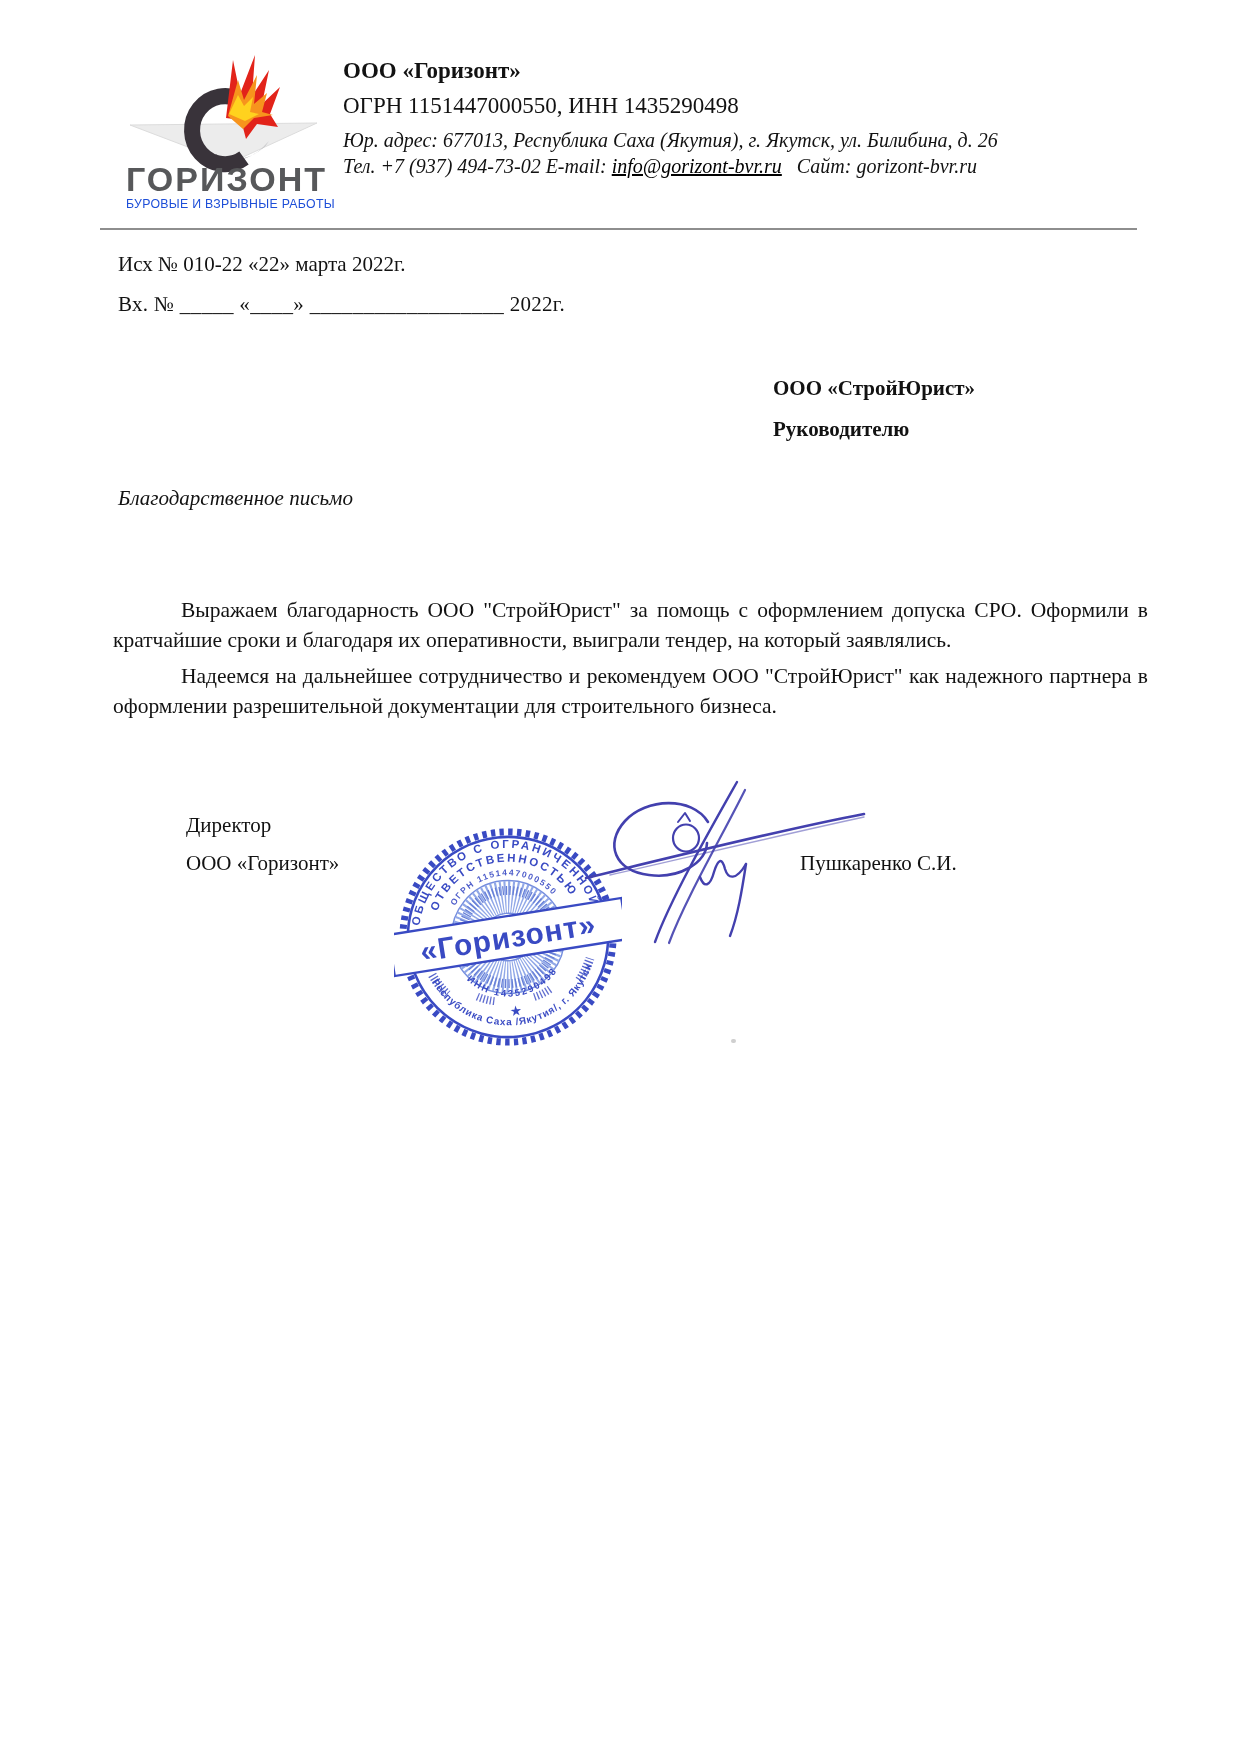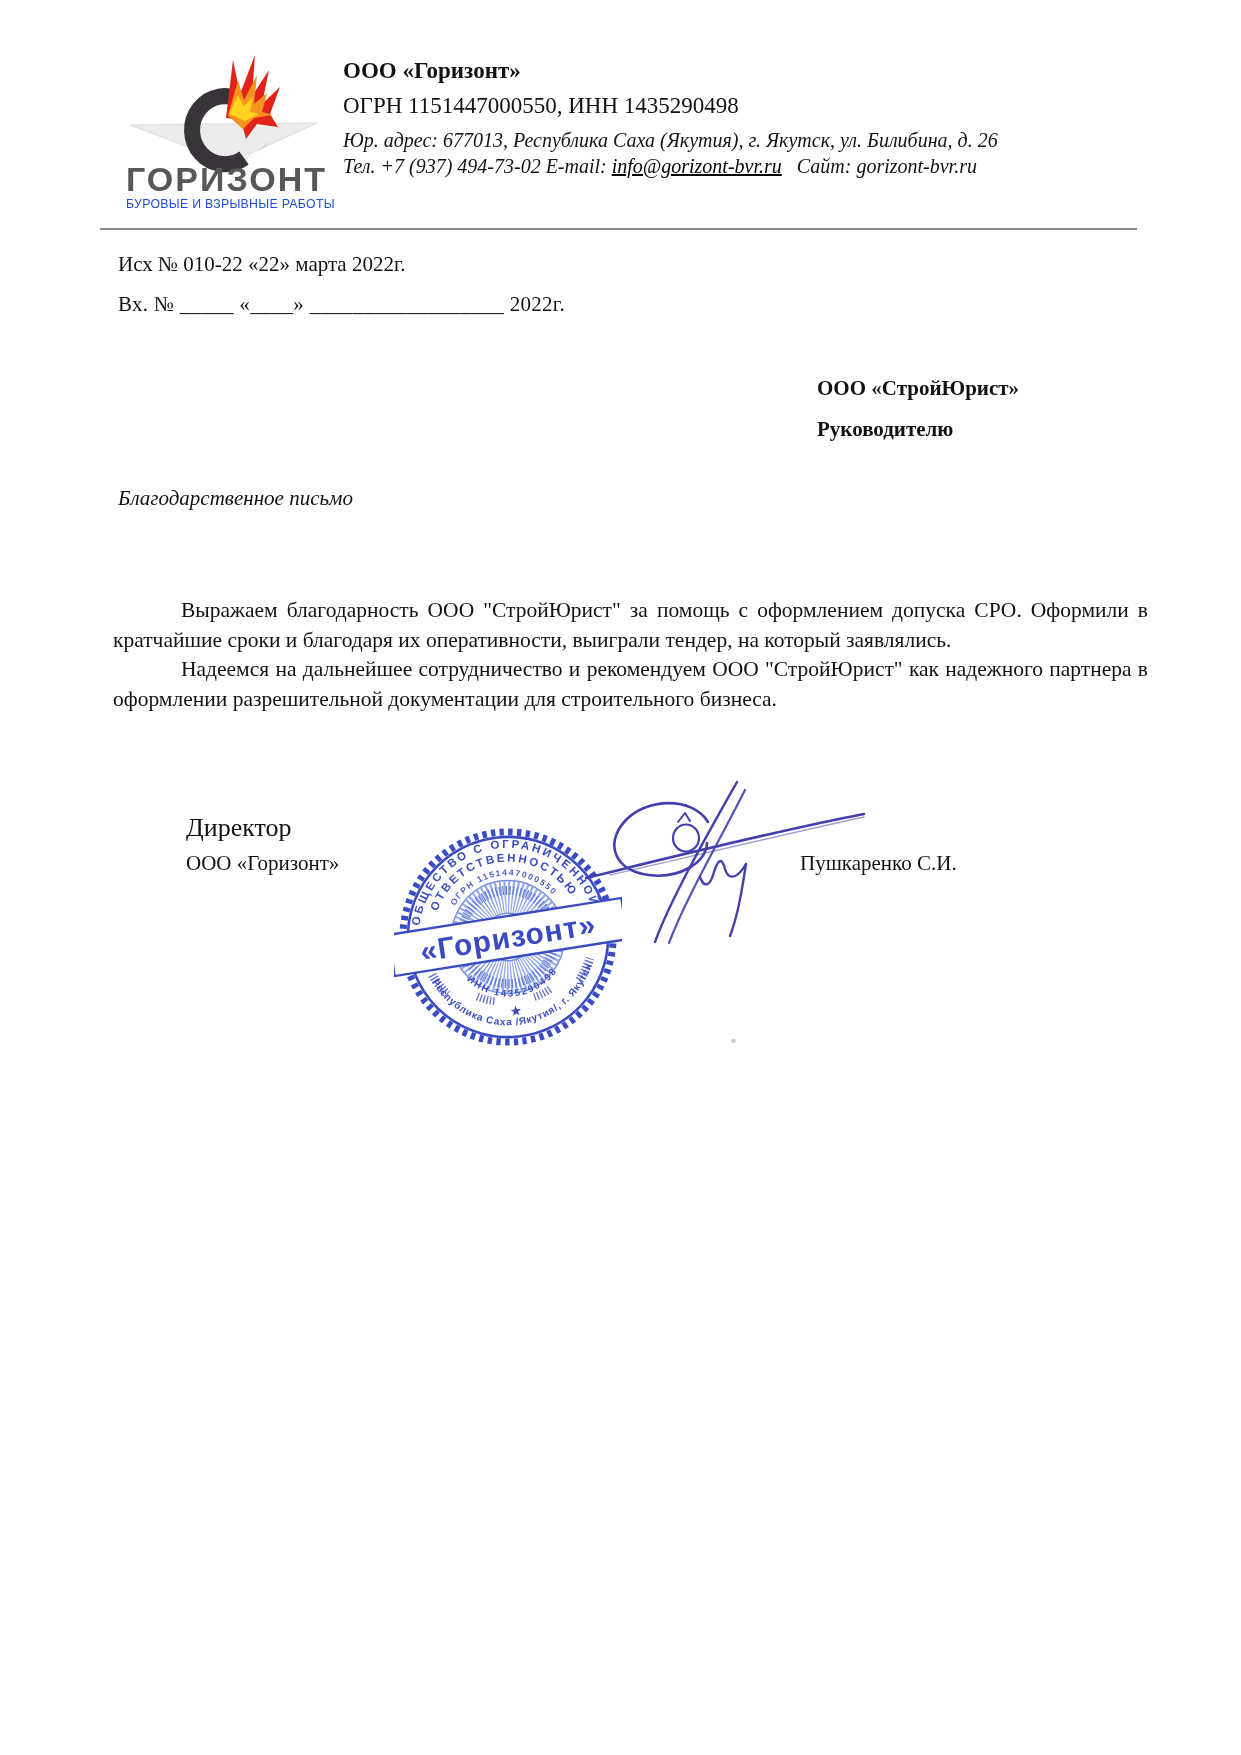--- a/index.html
+++ b/index.html
@@ -30,32 +30,32 @@
   a.email-link { color: #000000; text-decoration: underline; font-style: italic; }
   .site-sep { display: inline-block; width: 10px; }
 
   .rule { left: 100px; top: 228px; width: 1037px; border-top: 2px solid #8e8e8e; }
 
   
   .ref-out { left: 118px; top: 252px; font-size: 21px; }
   .ref-in  { left: 118px; top: 292px; font-size: 21px; letter-spacing: 0.3px; }
 
   
-  .recipient { left: 773px; top: 368px; font-size: 21px; font-weight: bold; line-height: 41px; margin-left: 44px; }
+  .recipient { left: 773px; top: 368px; font-size: 21px; font-weight: bold; line-height: 41px; }
 
   
   .subject { left: 118px; top: 486px; font-size: 21px; font-style: italic; }
 
   
   .body-text { left: 113px; top: 596px; width: 1035px; font-size: 21.5px; line-height: 29.5px; text-align: justify; }
   .body-text p { text-indent: 68px; }
-  .body-text p + p { }
+  .body-text p + p { margin-top: 7px; }
 
   
-  .sig-pos  { left: 186px; top: 813px; font-size: 26px; }
+  .sig-pos  { left: 186px; top: 813px; font-size: 21px; }
   .sig-comp { left: 186px; top: 851px; font-size: 21px; }
   .sig-name { left: 800px; top: 851px; font-size: 21px; }
 
   
   .stamp { left: 394px; top: 823px; width: 228px; height: 228px; z-index: 2; opacity: 0.94; }
   .stamp text { font-family: "Liberation Sans", sans-serif; font-weight: bold; fill: #2d3fc0; }
   .autograph { left: 570px; top: 758px; width: 312px; height: 202px; z-index: 3; }
   .speck { left: 731px; top: 1039px; width: 5px; height: 4px; background: #cfcfcf; border-radius: 2px; }
 </style>
 </head>

